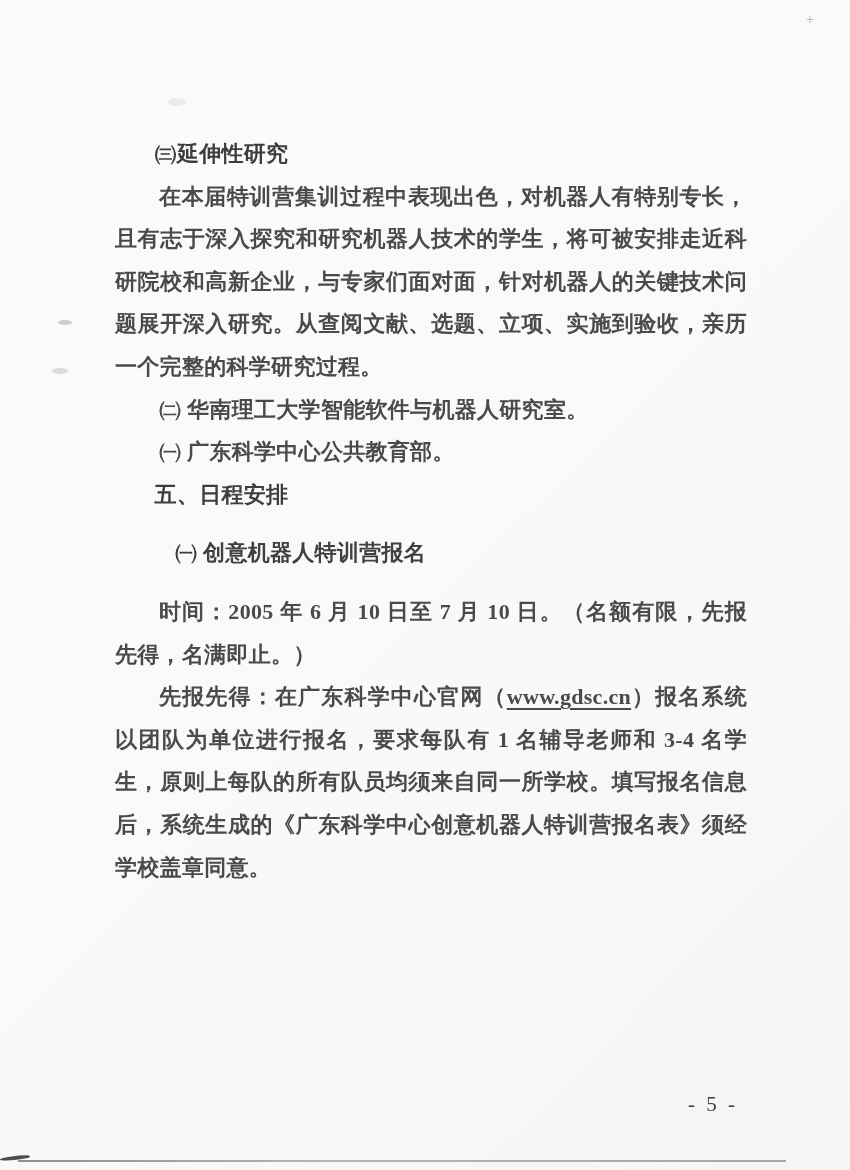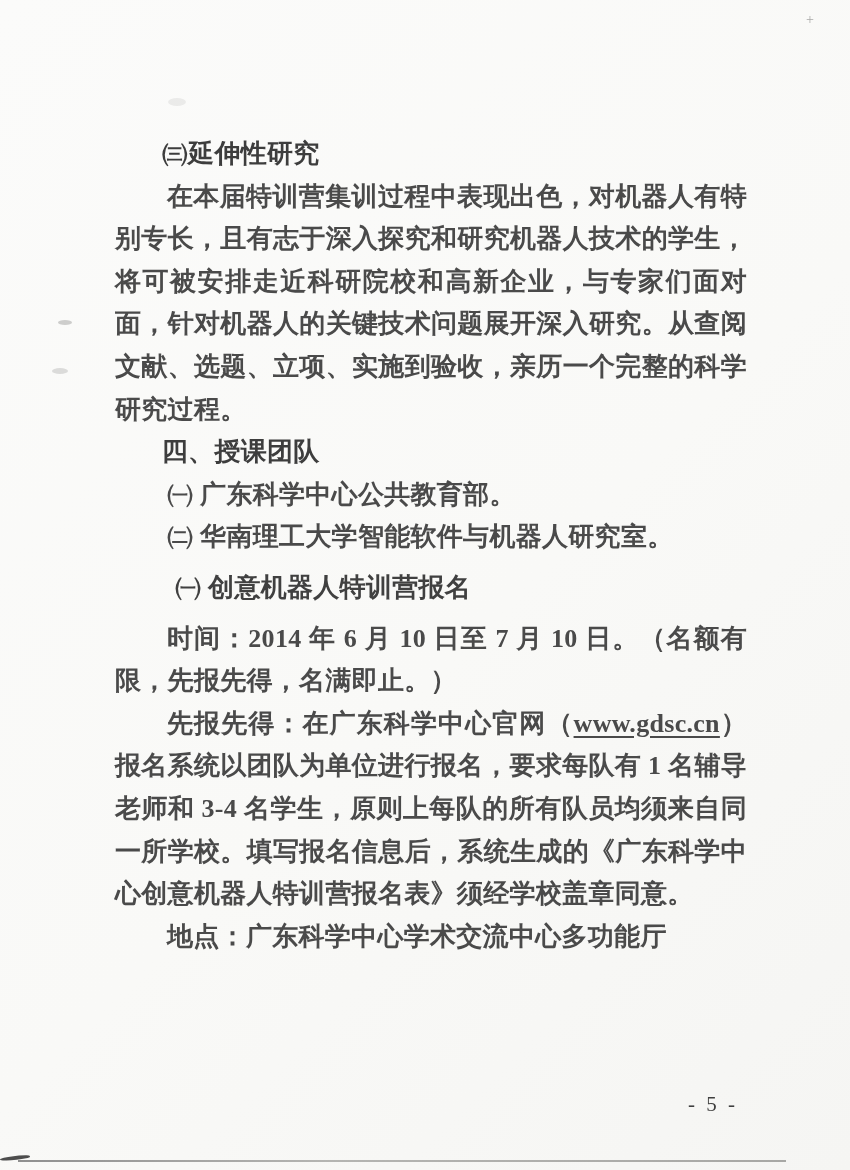--- a/index.html
+++ b/index.html
@@ -13,38 +13,38 @@
     background: linear-gradient(135deg, #fbfbfa 0%, #f9f9f7 55%, #f5f5f3 100%);
     font-family: "Liberation Serif", "DejaVu Serif", serif;
     color: #4a4a4a;
     overflow: hidden;
   }
   .content {
     position: absolute;
     left: 115px;
     top: 133px;
     width: 632px;
-    font-size: 26px;
+    font-size: 22px;
     line-height: 42.6px;
     text-align: justify;
     letter-spacing: 0.3px;
   }
   .para {
     margin: 0;
     text-indent: 2em;
     font-weight: bold;
   }
   .heading {
     margin: 0;
     text-indent: 1.8em;
     font-weight: bold;
     color: #3d3d3d;
   }
   .subheading {
-    margin: 8px;
+    margin: 16px;
     text-indent: 2em;
     font-weight: bold;
     color: #404040;
   }
   .url-link {
     text-decoration: underline;
     text-underline-offset: 4px;
   }
   .page-number {
     position: absolute;
@@ -94,36 +94,35 @@
 <body>
 
 <div class="page">
 
   <div class="content">
 
     <p class="heading">㈢延伸性研究</p>
 
     <p class="para">在本届特训营集训过程中表现出色，对机器人有特别专长，且有志于深入探究和研究机器人技术的学生，将可被安排走近科研院校和高新企业，与专家们面对面，针对机器人的关键技术问题展开深入研究。从查阅文献、选题、立项、实施到验收，亲历一个完整的科学研究过程。</p>
 
-    <p class="heading">四、授课团队</p>
+
+    <p class="para">㈡ 华南理工大学智能软件与机器人研究室。</p>
 
     <p class="para">㈠ 广东科学中心公共教育部。</p>
 
-    <p class="para">㈡ 华南理工大学智能软件与机器人研究室。</p>
-
+    <p class="heading">五、日程安排</p>
 
     <p class="subheading">㈠ 创意机器人特训营报名</p>
 
-    <p class="para">时间：2014 年 6 月 10 日至 7 月 10 日。（名额有限，先报先得，名满即止。）</p>
+    <p class="para">时间：2005 年 6 月 10 日至 7 月 10 日。（名额有限，先报先得，名满即止。）</p>
 
     <p class="para"><span>先报先得：在广东科学中心官网（</span><span class="url-link">www.gdsc.cn</span><span>）报名系统以团队为单位进行报名，要求每队有 1 名辅导老师和 3-4 名学生，原则上每队的所有队员均须来自同一所学校。填写报名信息后，系统生成的《广东科学中心创意机器人特训营报名表》须经学校盖章同意。</span></p>
 
 
 
-    <p class="para">地点：广东科学中心学术交流中心多功能厅</p>
 
 
   </div>
 
   <div class="page-number">- 5 -</div>
 
   <div class="scan-bottom-line"></div>
   <div class="scan-bottom-tick"></div>
   <div class="speck speck-a"></div>
   <div class="speck speck-b"></div>

